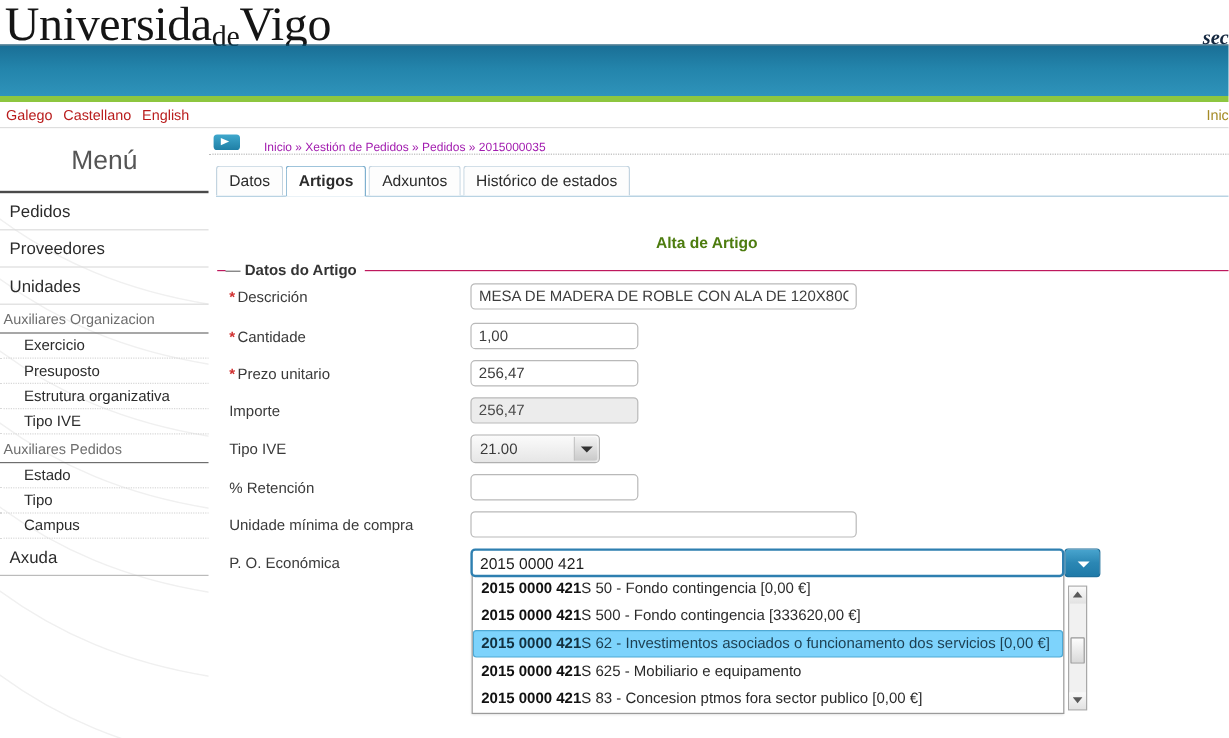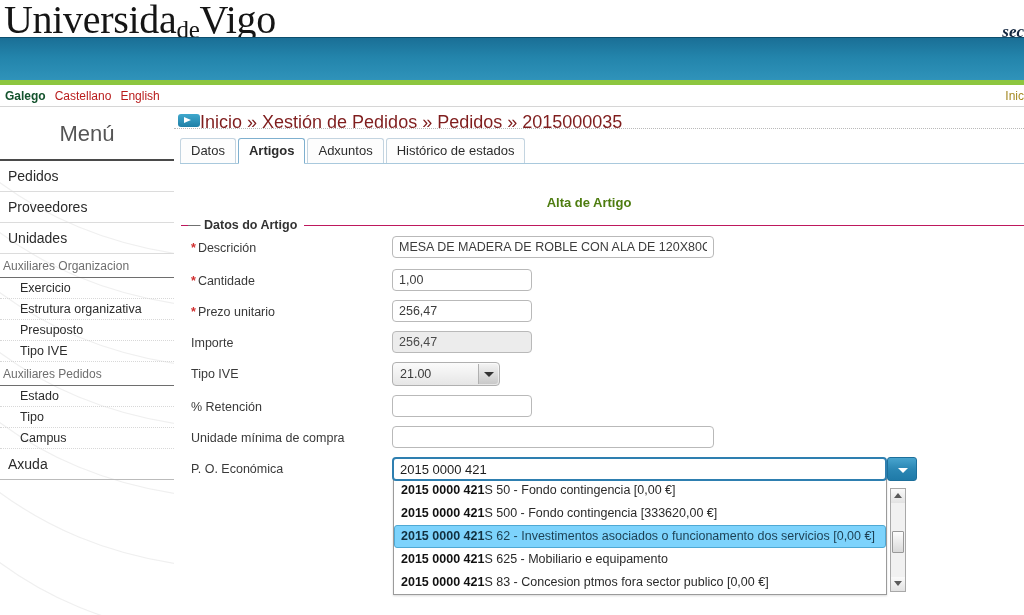--- a/index.html
+++ b/index.html
@@ -54,21 +54,21 @@
   
   .lang-bar {
     position: absolute; left: 0; top: 85px; width: 1024px; height: 22px;
     background: #ffffff;
   }
   .lang-list {
     position: absolute; left: 5px; top: 3px;
     white-space: nowrap;
   }
   .lang-list span { font-size: 12px; color: #b91c1c; margin-right: 9px; }
-  .lang-list span.active { font-weight: bold; color: #14532d; }
+  .lang-list span.active { font-weight: normal; color: #b91c1c; }
   .top-right-link {
     position: absolute; right: 0px; top: 4px;
     font-size: 12px; color: #a58a25; white-space: nowrap;
   }
   .lang-underline {
     position: absolute; left: 0; top: 106px; width: 1024px; height: 1px;
     background: #d6d6d6;
   }
 
   
@@ -123,21 +123,21 @@
     background: linear-gradient(to bottom,#3fa8cd,#1f7fa6);
     border-radius: 3px; vertical-align: 1px; position: relative;
   }
   .bc-icon::after {
     content: ""; position: absolute; left: 6px; top: 3px;
     width: 0; height: 0;
     border-left: 7px solid #ffffff;
     border-top: 3.5px solid transparent;
     border-bottom: 3.5px solid transparent;
   }
-  .bc-text { font-size: 18px; color: #7f1d1d; margin-left: 0; }
+  .bc-text { font-size: 10px; color: #a21caf; margin-left: 20px; }
 
   .tabs {
     position: relative; height: 27px; margin: 8px 0 0 6px;
     border-bottom: 1px solid #a9c9dd;
     white-space: nowrap;
   }
   .tab {
     display: inline-block;
     border: 1px solid #c3d4e0;
     border-bottom: none;
@@ -351,22 +351,22 @@
       </g>
     </svg>
     <div class="menu-title">Menú</div>
     <div class="menu-divider"></div>
     <ul class="menu-list">
       <li>Pedidos</li>
       <li>Proveedores</li>
       <li>Unidades</li>
       <li class="group">Auxiliares Organizacion</li>
       <li class="sub">Exercicio</li>
+      <li class="sub">Presuposto</li>
       <li class="sub">Estrutura organizativa</li>
-      <li class="sub">Presuposto</li>
       <li class="sub">Tipo IVE</li>
       <li class="group">Auxiliares Pedidos</li>
       <li class="sub">Estado</li>
       <li class="sub">Tipo</li>
       <li class="sub">Campus</li>
       <li class="last-item">Axuda</li>
     </ul>
   </div>
 
   <div class="content">

